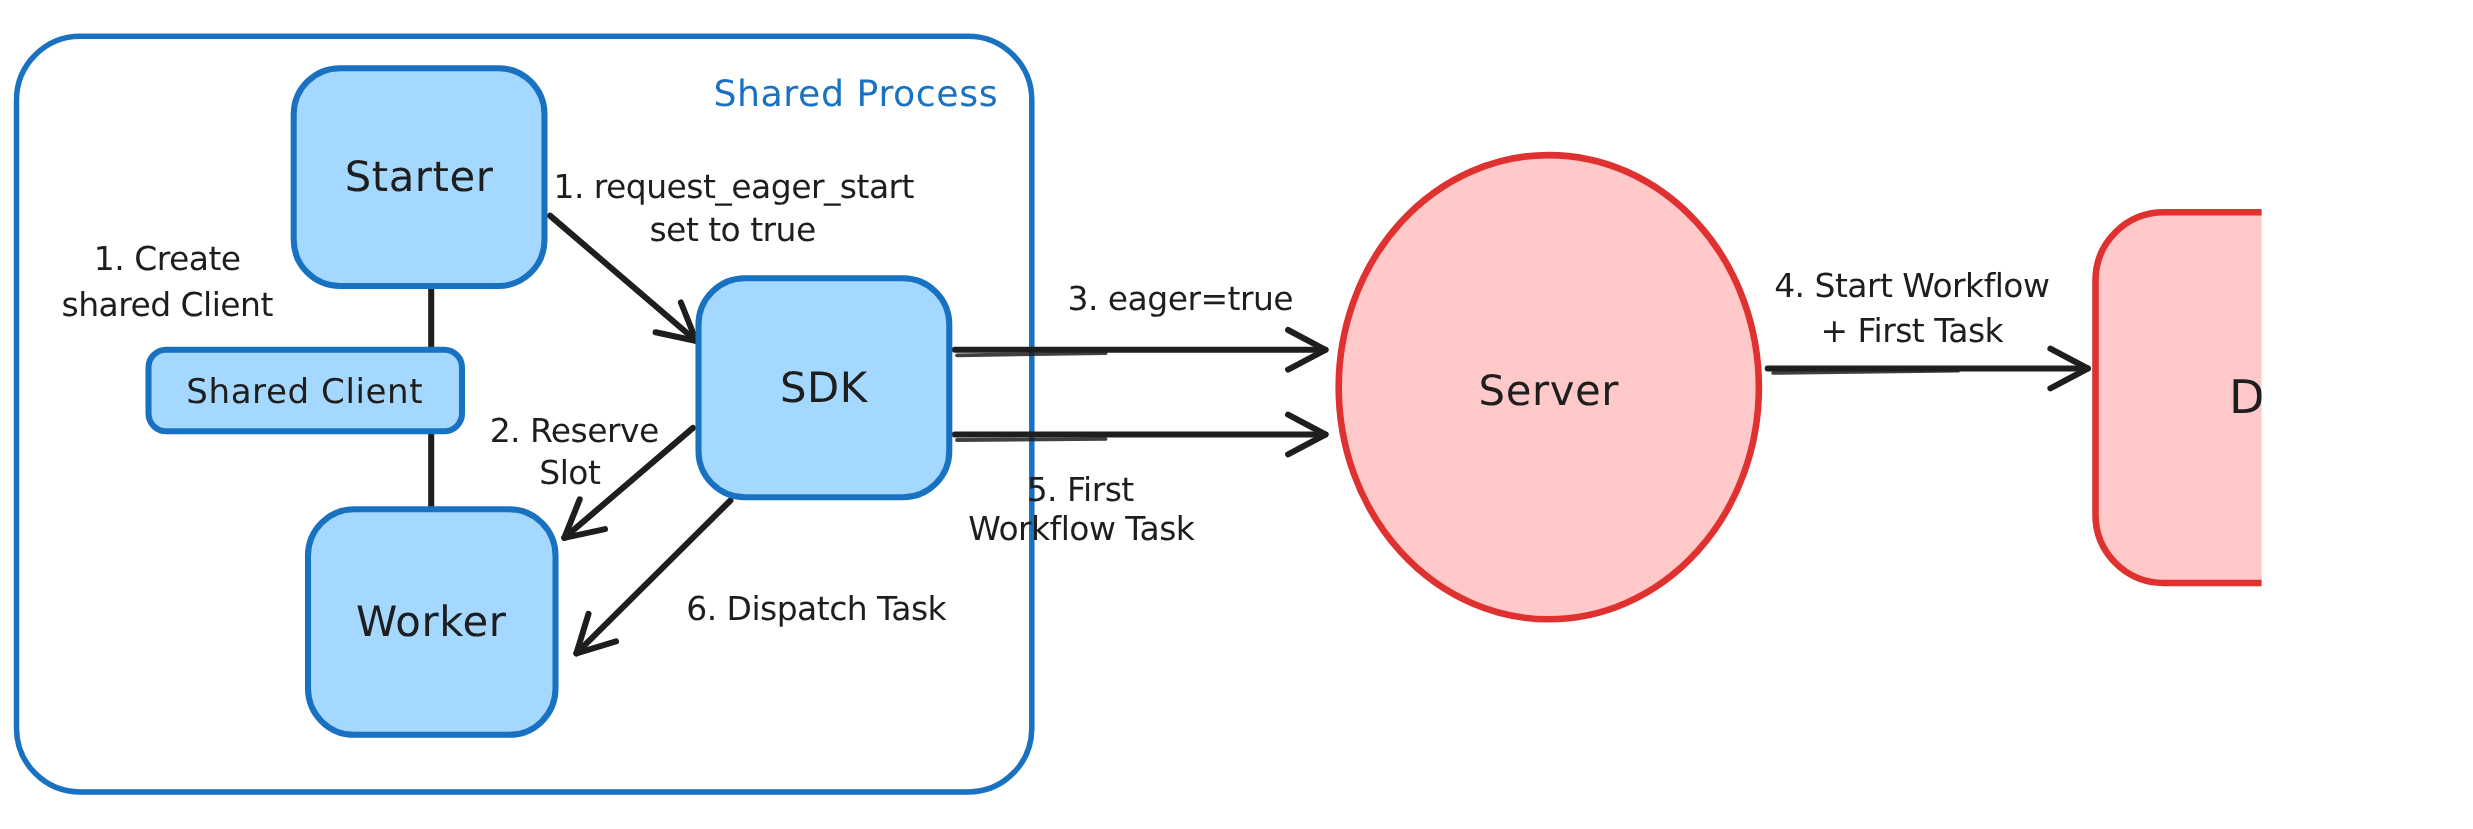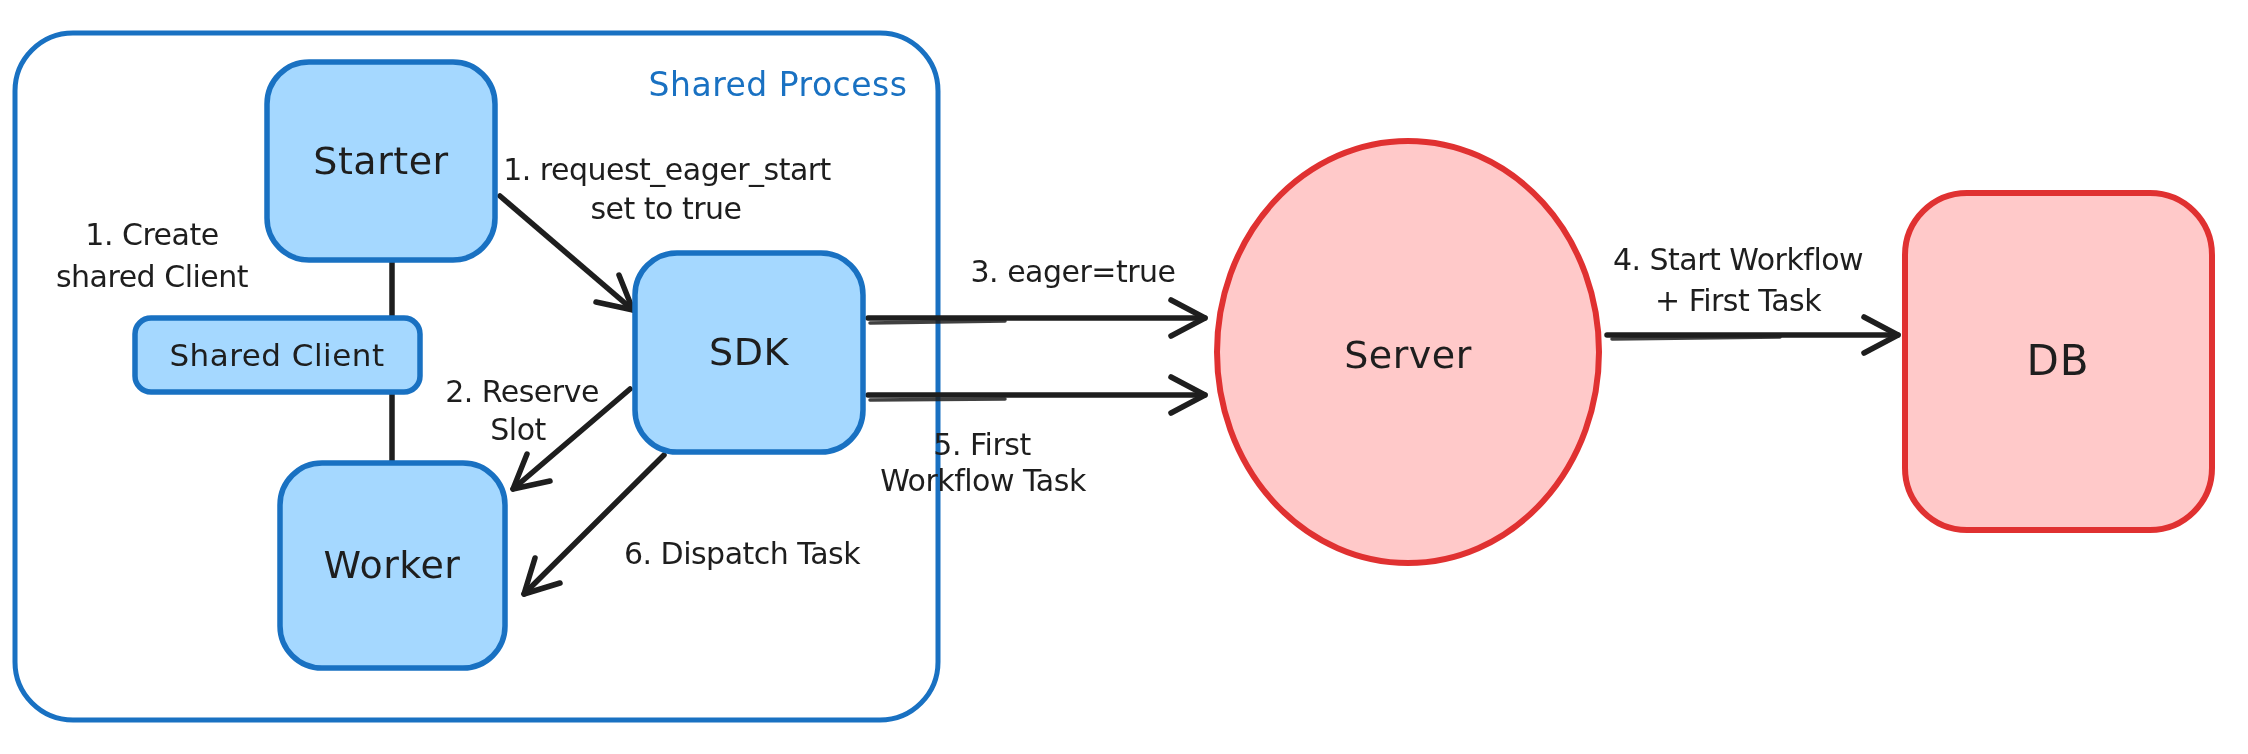--- a/index.html
+++ b/index.html
@@ -9,21 +9,21 @@
     --red-stroke: #e03131;
     --ink: #1e1e1e;
     --canvas-bg: #ffffff;
   }
   html, body {
     margin: 0;
     padding: 0;
     background: var(--canvas-bg);
   }
   .canvas-wrap {
-    width: 2248px;
+    width: 2056px;
     height: 754px;
     background: var(--canvas-bg);
     overflow: hidden;
   }
   svg { display: block; }
   .frame {
     fill: none;
     stroke: var(--blue-stroke);
     stroke-width: 5;
   }

